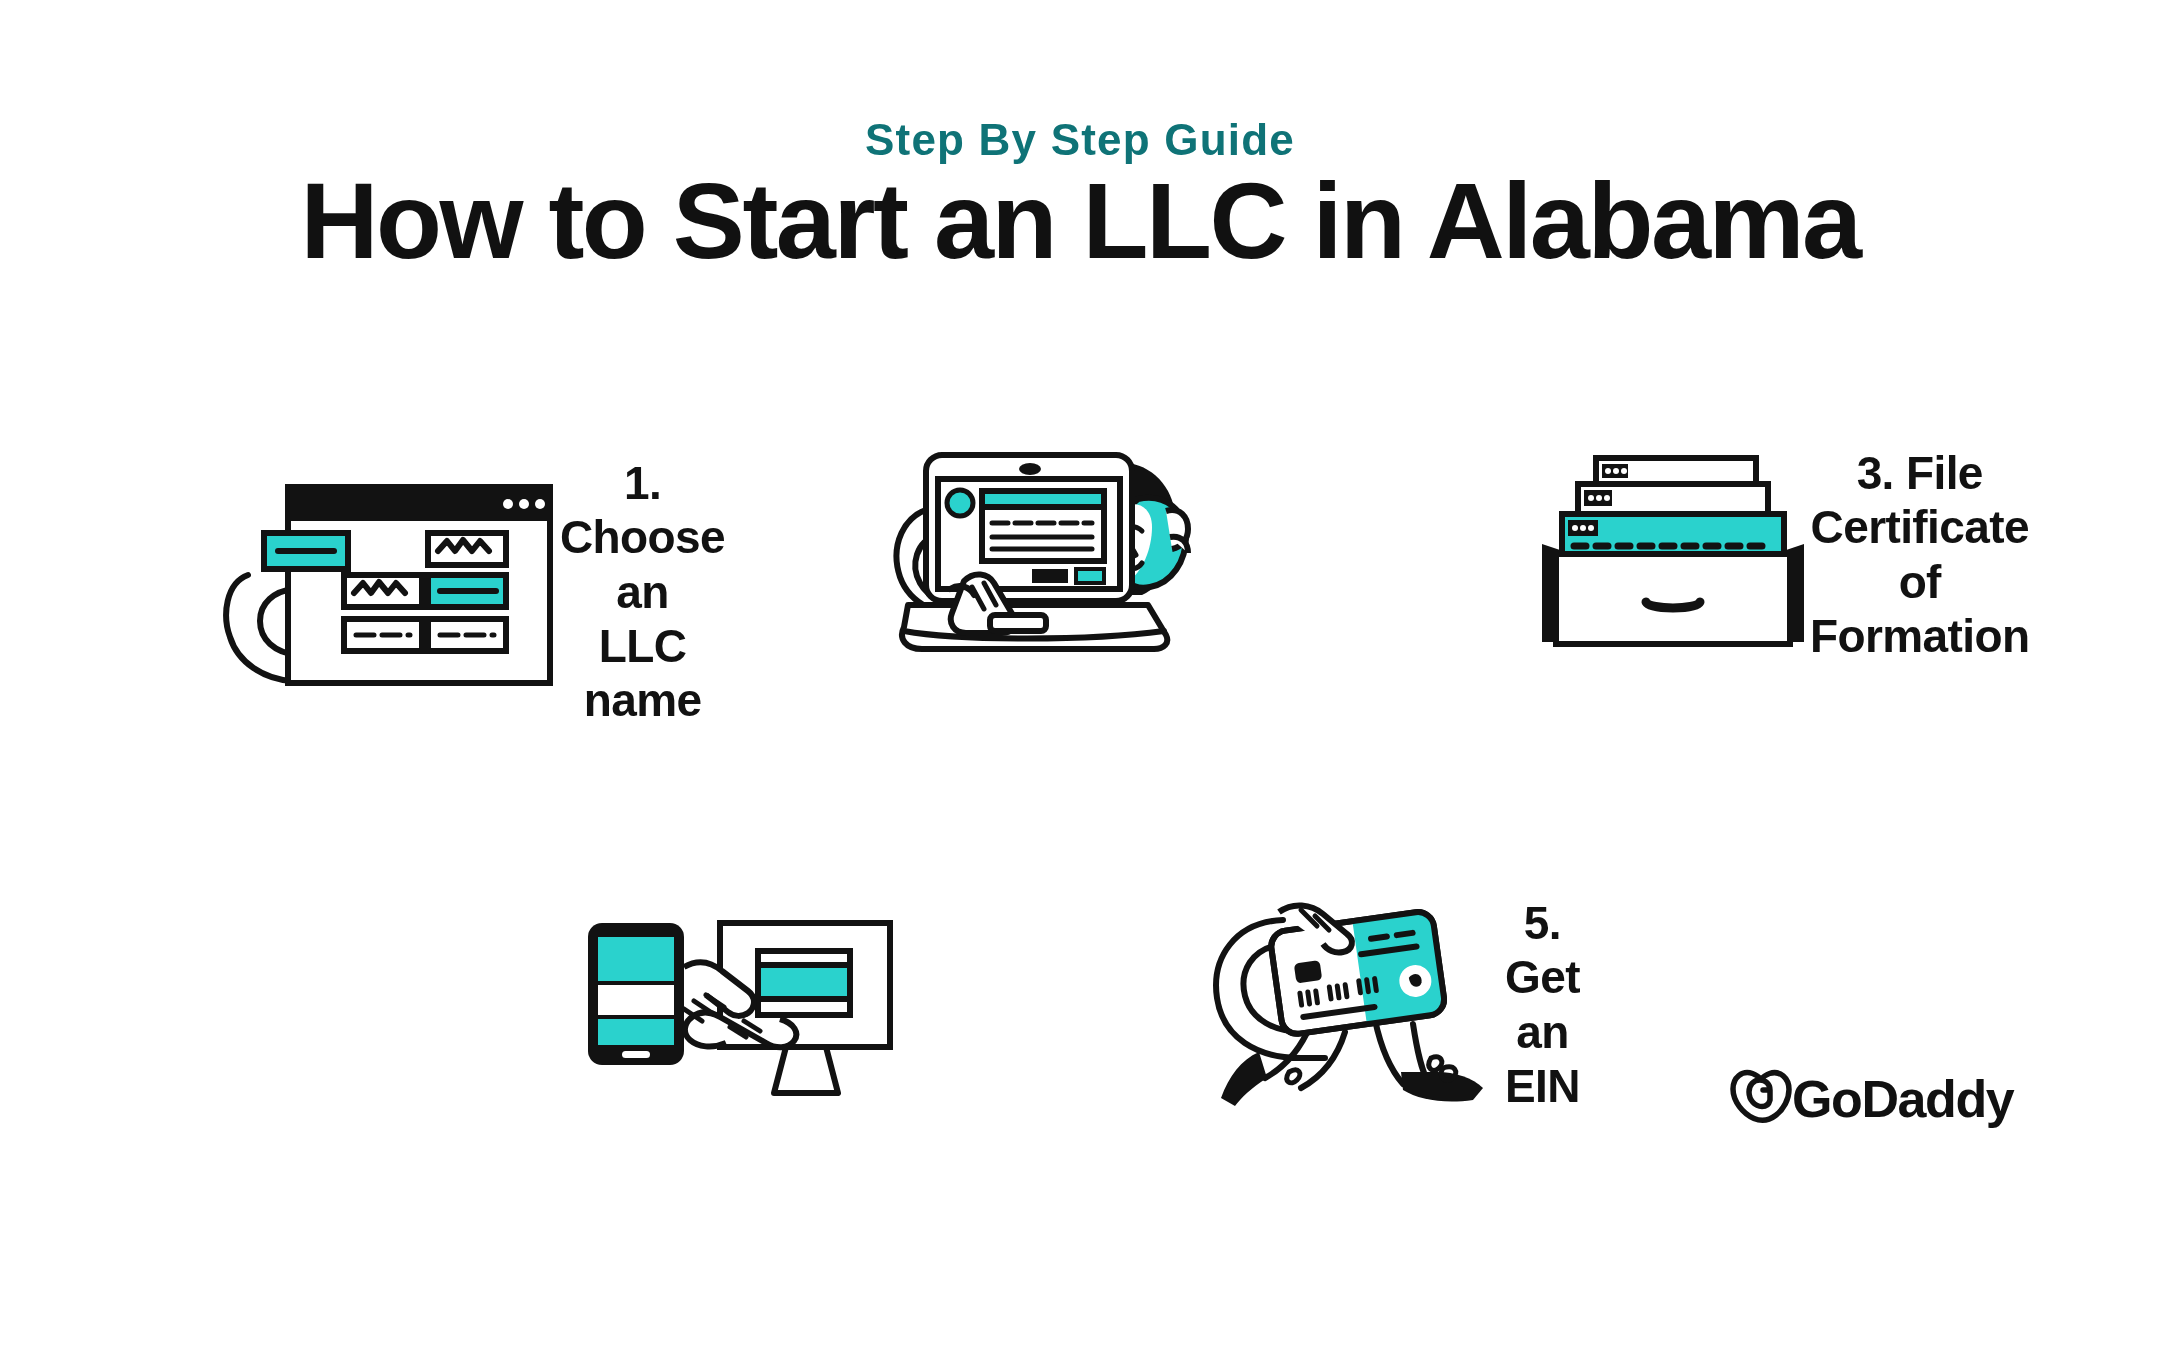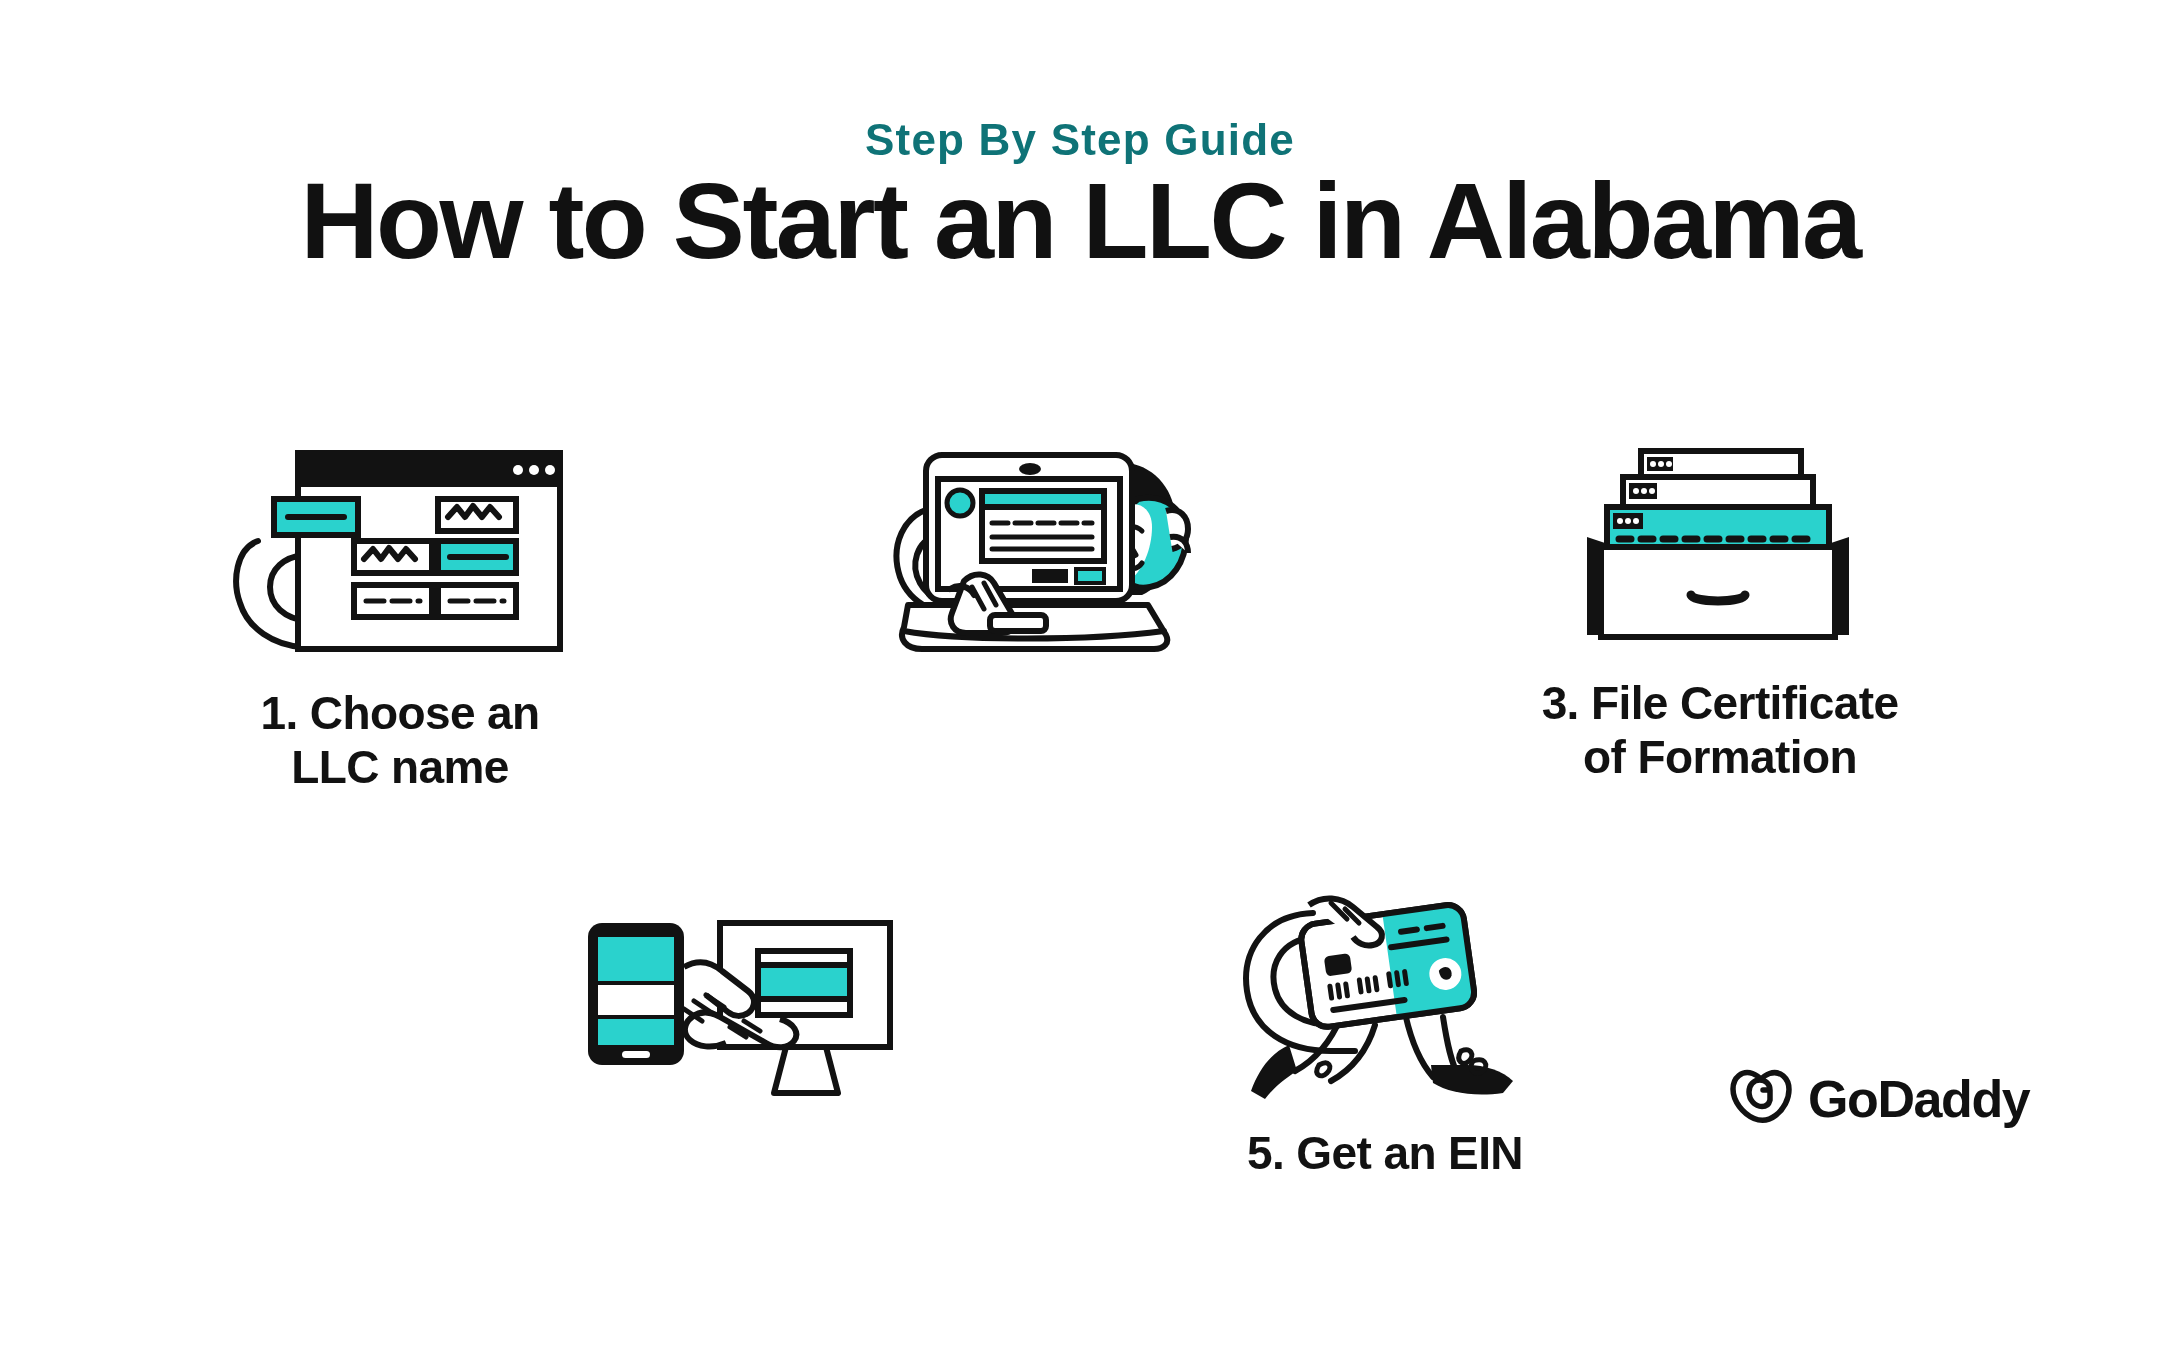--- a/index.html
+++ b/index.html
@@ -39,21 +39,21 @@
     font-weight: 700;
     letter-spacing: 1.2px;
     color: #0F7377;
     line-height: 1.1;
   }
 
   
   .step {
     position: absolute;
     display: flex;
-    flex-direction: column;
+    flex-direction: row;
     align-items: center;
   }
   .step-art {
     position: relative;
     width: 360px;
     height: 230px;
     display: flex;
     align-items: flex-end;
     justify-content: center;
   }
@@ -81,21 +81,20 @@
   #step-4 .step-label { width: 620px; }
   #step-5 .step-label { width: 420px; }
 
   
   #godaddy-logo {
     position: absolute;
     left: 1730px;
     top: 1068px;
     display: flex;
     align-items: center;
-    gap: 16px;
   }
   #godaddy-wordmark {
     font-size: 52px;
     font-weight: 700;
     letter-spacing: -1.4px;
     color: #111111;
     line-height: 1;
   }
 </style>
 </head>

